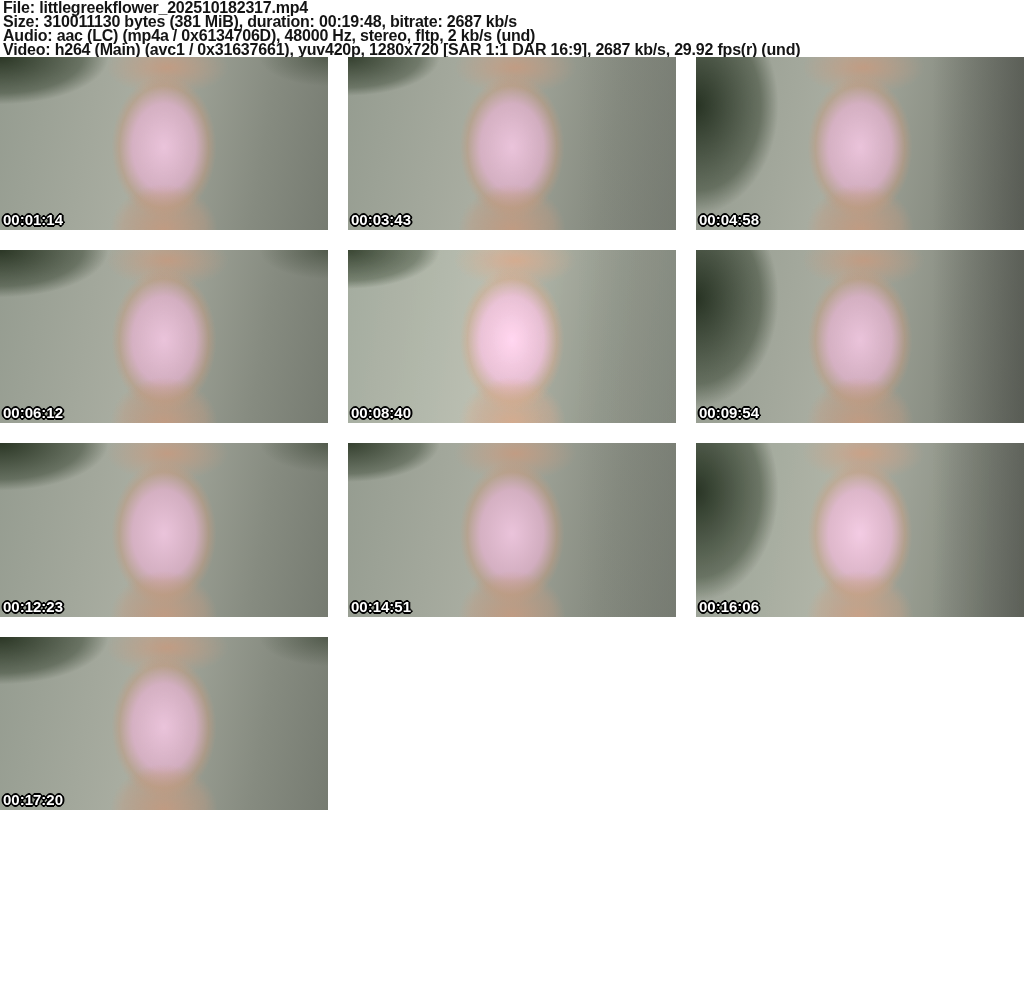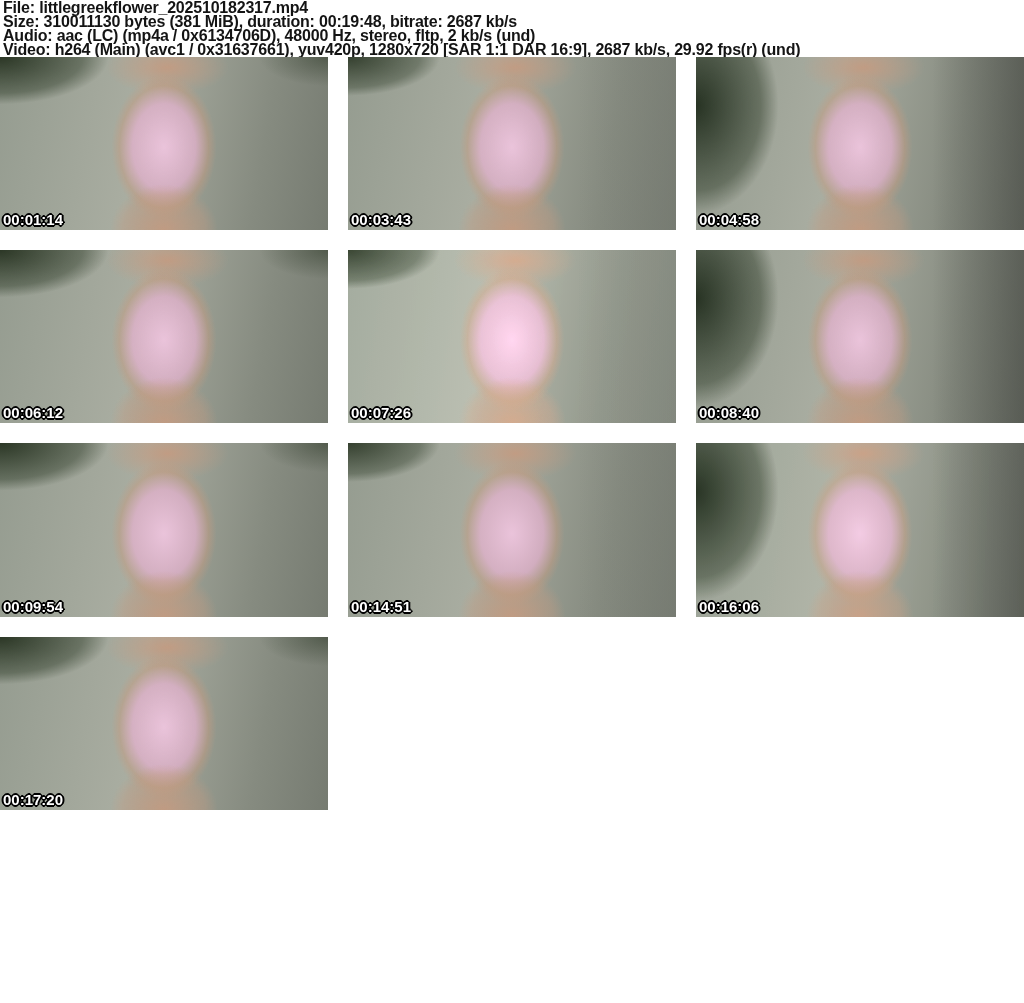--- a/index.html
+++ b/index.html
@@ -115,36 +115,36 @@
   <figure class="thumb">
     <div class="ph"></div>
     <span class="ts">00:04:58</span>
   </figure>
 
   <figure class="thumb">
     <div class="ph"></div>
     <span class="ts">00:06:12</span>
   </figure>
 
-  <figure class="thumb">
-    <div class="ph"></div>
-    <span class="ts">00:07:26</span>
-  </figure>
 
   <figure class="thumb">
     <div class="ph"></div>
     <span class="ts">00:08:40</span>
   </figure>
 
   <figure class="thumb">
     <div class="ph"></div>
     <span class="ts">00:09:54</span>
   </figure>
 
 
+  <figure class="thumb">
+    <div class="ph"></div>
+    <span class="ts">00:12:23</span>
+  </figure>
 
 
   <figure class="thumb">
     <div class="ph"></div>
     <span class="ts">00:14:51</span>
   </figure>
 
   <figure class="thumb">
     <div class="ph"></div>
     <span class="ts">00:16:06</span>

